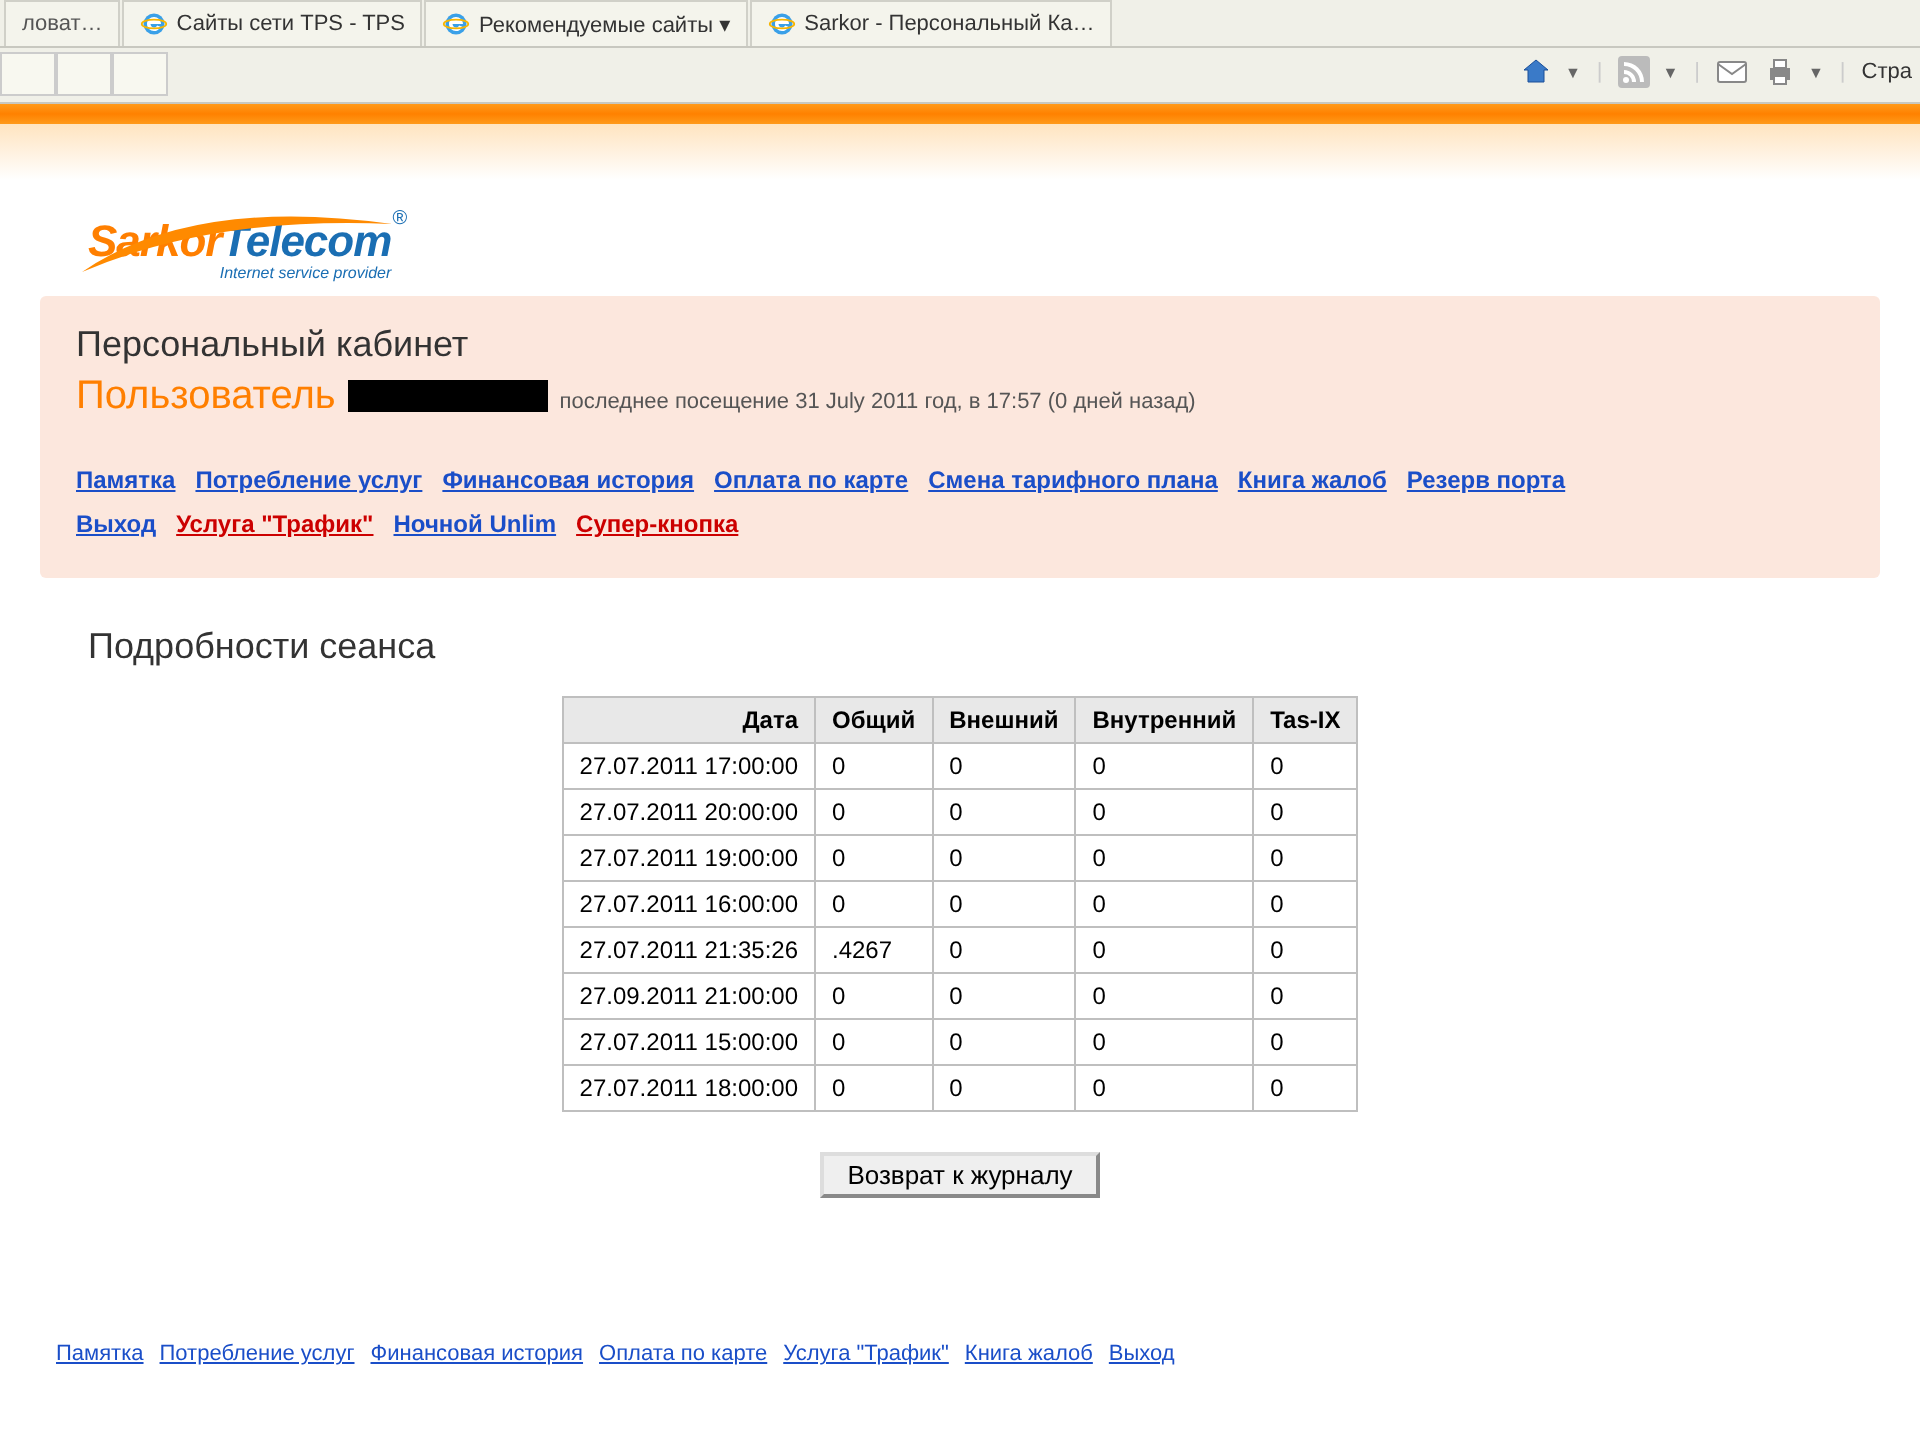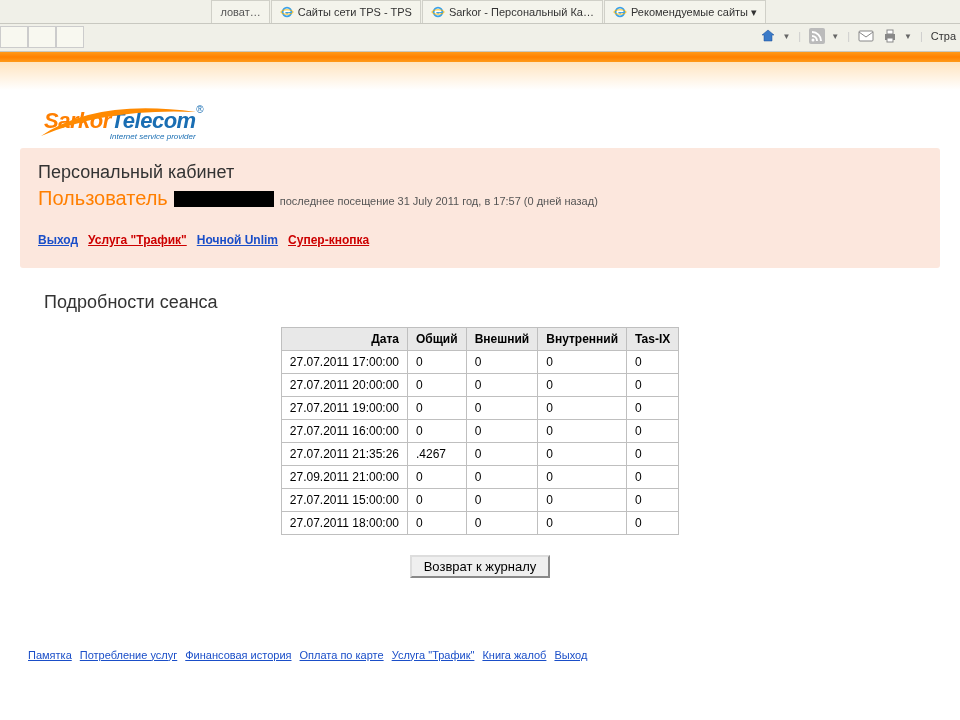--- a/index.html
+++ b/index.html
@@ -1,19 +1,19 @@
 <!DOCTYPE html>
 <html><head>
 <meta charset="utf-8">
 <style>
 * { box-sizing: border-box; margin: 0; padding: 0; }
 body { font-family: Arial, sans-serif; font-size: 12px; background: #fff; width: 960px; }
 
 
-.tab-strip { background: #f0f0e8; border-bottom: 1px solid #c8c8c0; height: 24px; display: flex; align-items: center; padding-left: 18px; gap: 0; justify-content: center; }
+.tab-strip { background: #f0f0e8; border-bottom: 1px solid #c8c8c0; height: 24px; display: flex; align-items: center; padding-left: 2px; gap: 0; }
 .tab { display: flex; align-items: center; gap: 4px; padding: 2px 8px; background: #f4f4ec; border: 1px solid #d0d0c8; border-bottom: none; height: 23px; margin-right: 1px; cursor: pointer; }
 .tab span { font-size: 11px; color: #333; white-space: nowrap; }
 .tab.partial span { color: #555; }
 
 
 .ie-toolbar { height: 28px; background: #f0f0e8; border-bottom: 1px solid #c8c8c0; position: relative; }
 .ie-toolbar .left-btns { position: absolute; left: 0; top: 2px; display: flex; }
 .ie-toolbar .left-btns .btn-slot { width: 28px; height: 22px; border: 1px solid #ccc; background: #f8f8f0; margin-right: 0; }
 .ie-toolbar .right-btns { position: absolute; right: 4px; top: 4px; display: flex; align-items: center; gap: 8px; font-size: 11px; color: #333; }
 .ie-toolbar .ico { width: 16px; height: 16px; display: inline-flex; align-items: center; justify-content: center; }
@@ -77,29 +77,29 @@
         <ellipse cx="8" cy="8" rx="7" ry="2.5" fill="none" stroke="#f7b500" stroke-width="1"></ellipse>
       </svg>
     <span>Сайты сети TPS - TPS</span>
   </div>
   <div class="tab">
     <svg class="ie-e" viewBox="0 0 16 16">
         <circle cx="8" cy="8" r="6" fill="#3aa0e8"></circle>
         <path d="M4 8c0-2.2 1.8-4 4-4s4 1.8 4 4h-6c0 1.1.9 2 2 2 .8 0 1.5-.5 1.8-1.2l1.8.7C11 11.3 9.6 12 8 12c-2.2 0-4-1.8-4-4z" fill="#fff"></path>
         <ellipse cx="8" cy="8" rx="7" ry="2.5" fill="none" stroke="#f7b500" stroke-width="1"></ellipse>
       </svg>
-    <span>Sarkor - Персональный Ка…</span>
+    <span>Рекомендуемые сайты ▾</span>
   </div>
   <div class="tab">
     <svg class="ie-e" viewBox="0 0 16 16">
         <circle cx="8" cy="8" r="6" fill="#3aa0e8"></circle>
         <path d="M4 8c0-2.2 1.8-4 4-4s4 1.8 4 4h-6c0 1.1.9 2 2 2 .8 0 1.5-.5 1.8-1.2l1.8.7C11 11.3 9.6 12 8 12c-2.2 0-4-1.8-4-4z" fill="#fff"></path>
         <ellipse cx="8" cy="8" rx="7" ry="2.5" fill="none" stroke="#f7b500" stroke-width="1"></ellipse>
       </svg>
-    <span>Рекомендуемые сайты ▾</span>
+    <span>Sarkor - Персональный Ка…</span>
   </div>
 </div>
 
 <div class="ie-toolbar">
   <div class="left-btns">
     <div class="btn-slot"></div>
     <div class="btn-slot"></div>
     <div class="btn-slot"></div>
   </div>
   <div class="right-btns">
@@ -157,20 +157,21 @@
   </div>
 
   <div class="panel">
     <div class="panel-title">Персональный кабинет</div>
     <div class="user-line">
       <span class="user-label">Пользователь</span>
       <span class="user-redact"></span>
       <span class="last-visit">последнее посещение 31 July 2011 год, в 17:57 (0 дней назад)</span>
     </div>
     <div class="nav-links">
+      <div id="nav-row1"><a href="#">Памятка</a><a href="#">Потребление услуг</a><a href="#">Финансовая история</a><a href="#">Оплата по карте</a><a href="#">Смена тарифного плана</a><a href="#">Книга жалоб</a><a href="#">Резерв порта</a></div>
       <div id="nav-row2"><a href="#">Выход</a><a href="#" class="red">Услуга "Трафик"</a><a href="#">Ночной Unlim</a><a href="#" class="red">Супер-кнопка</a></div>
     </div>
   </div>
 
   <div class="section-title">Подробности сеанса</div>
 
   <table class="data">
     <thead>
         <tr id="thead-row">
           <th>Дата</th>

